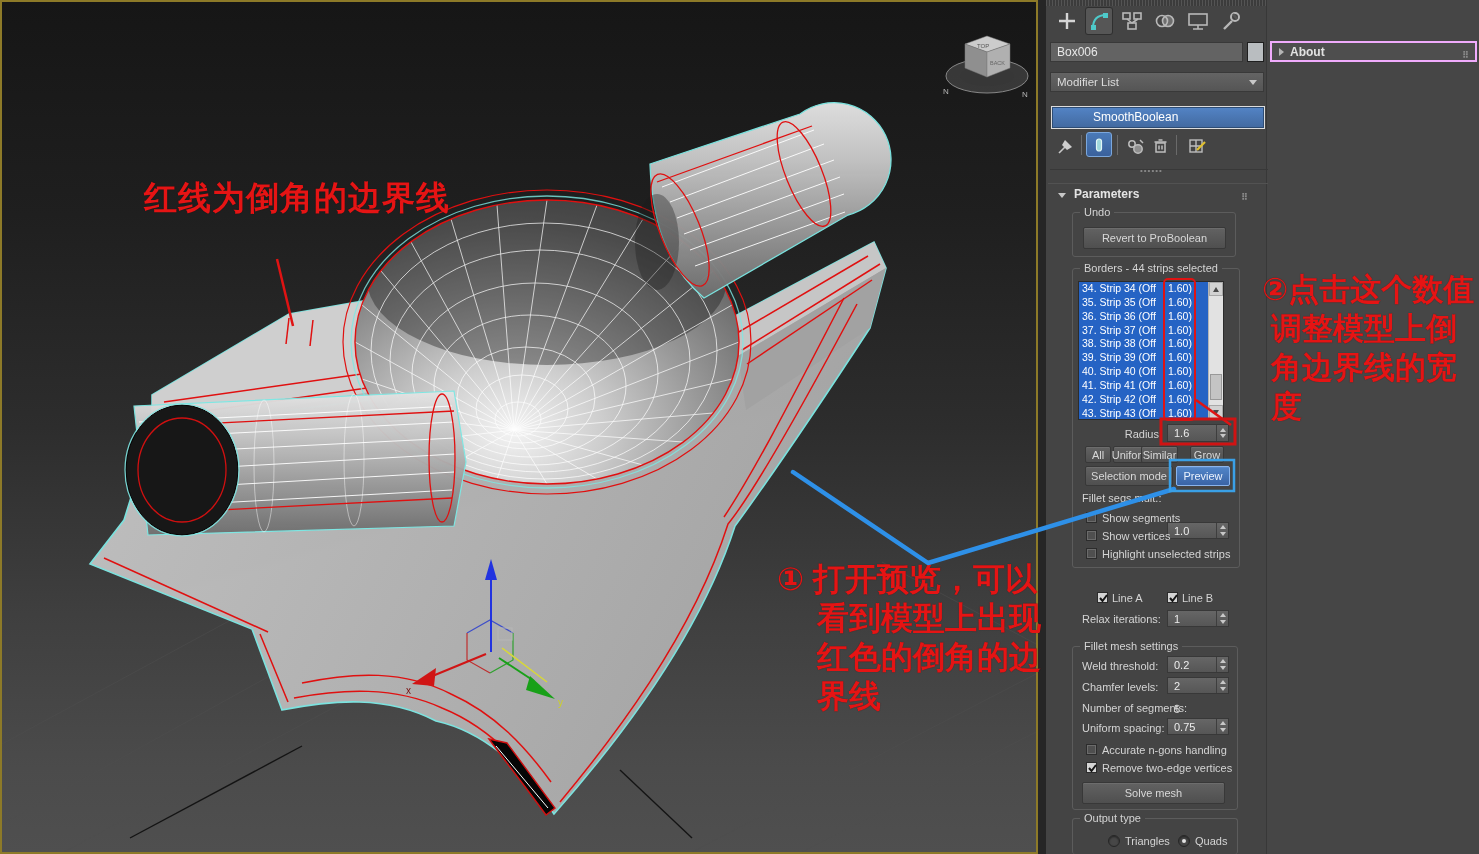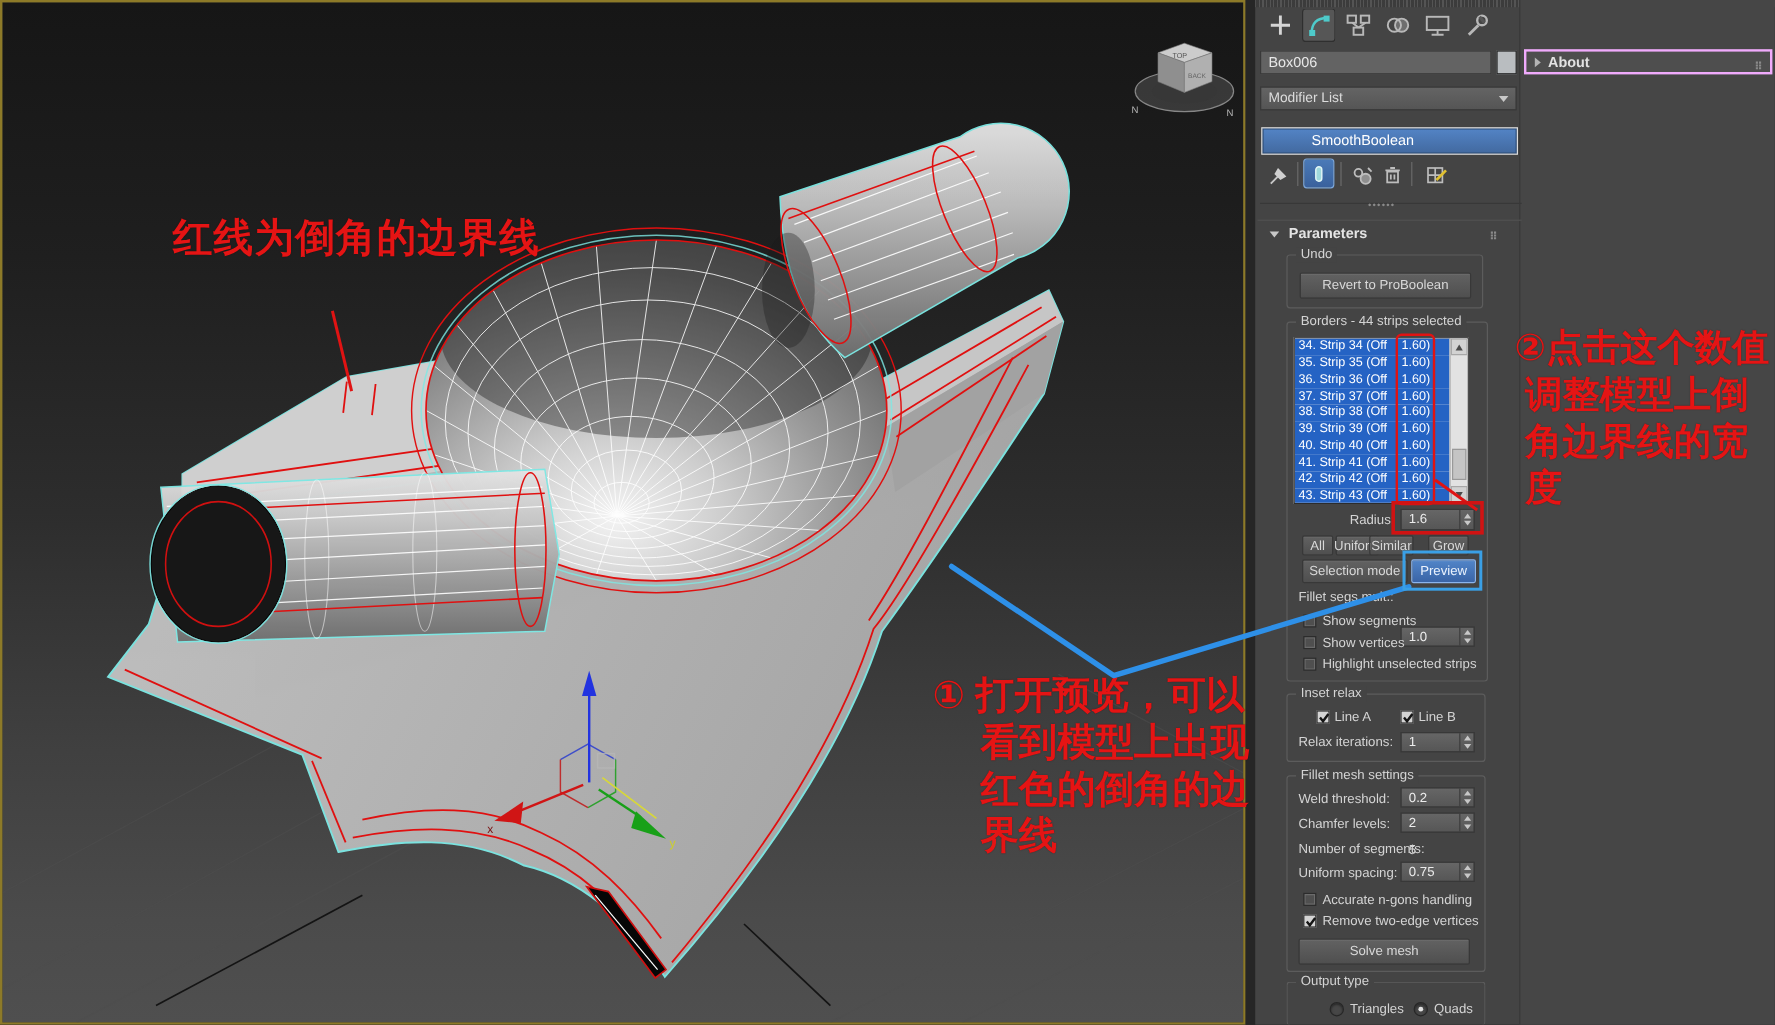--- a/index.html
+++ b/index.html
@@ -475,23 +475,20 @@
         </span>
     </div>
 
     <div class="cb" style="left:40px; top:512px;"></div>
     <div class="lbl" style="left:56px; top:512px;">Show segments</div>
     <div class="cb" style="left:40px; top:530px;"></div>
     <div class="lbl" style="left:56px; top:530px;">Show vertices</div>
     <div class="cb" style="left:40px; top:548px;"></div>
     <div class="lbl" style="left:56px; top:548px;">Highlight unselected strips</div>
 
-    <div class="group" style="left:26px; top:578px; width:166px; height:57px;">
-      <span class="leg">Inset relax</span>
-    </div>
     <div class="cb on" style="left:51px; top:592px;">
       <svg width="11" height="12">
           <polyline points="2,6 4.5,9 9,3" stroke="#161616" stroke-width="2" fill="none"></polyline>
         </svg>
     </div>
     <div class="lbl" style="left:66px; top:592px;">Line A</div>
     <div class="cb on" style="left:121px; top:592px;">
       <svg width="11" height="12">
           <polyline points="2,6 4.5,9 9,3" stroke="#161616" stroke-width="2" fill="none"></polyline>
         </svg>

